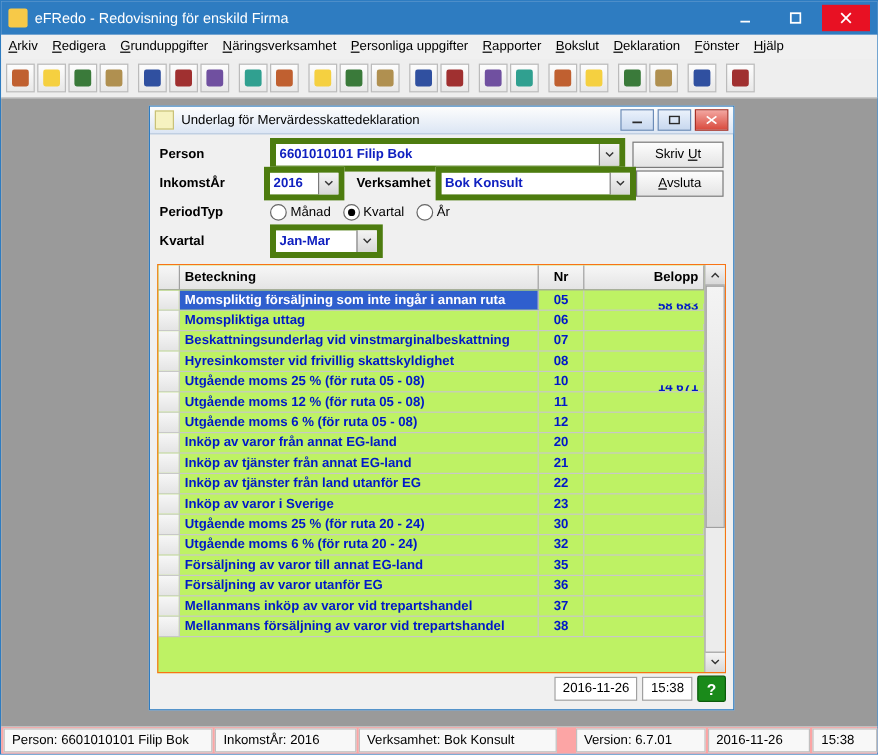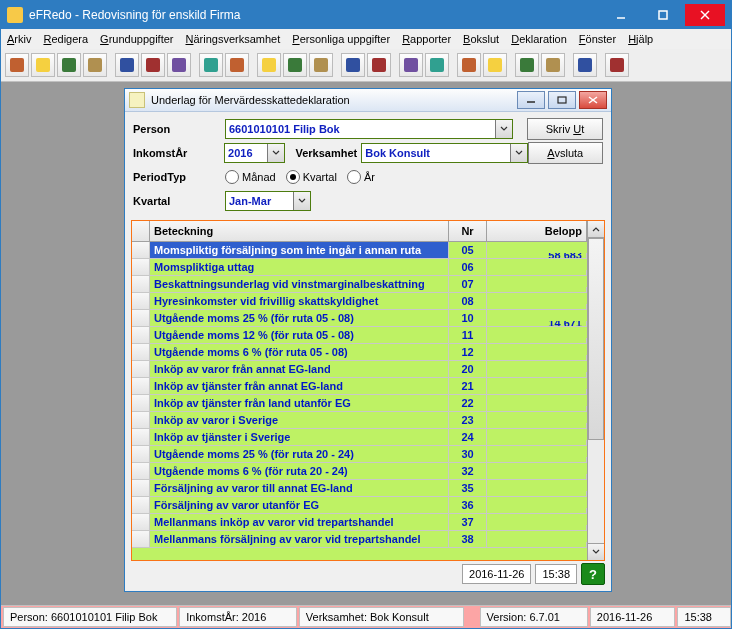--- a/index.html
+++ b/index.html
@@ -32,21 +32,21 @@
   .dlg-title .dlg-icon{width:14px;height:14px;background:#f6f2c0;border:1px solid #c9c178;margin-right:6px;}
   .dlg-title .dlg-text{flex:1;font-size:11px;}
   .dlg-title .dlg-btn{width:26px;height:16px;margin-left:3px;border:1px solid #6b8bb7;background:linear-gradient(#eaf1fb,#c8d8ef);display:flex;align-items:center;justify-content:center;}
   .dlg-title .dlg-btn.close{background:linear-gradient(#f3a6a0,#d94b3e);border-color:#a73127;}
   .dlg-title .dlg-btn svg{stroke:#2a2a2a;}
   .dlg-title .dlg-btn.close svg{stroke:#fff;}
   
   .dlg-form{padding:6px 8px 4px 8px;}
   .form-row{display:flex;align-items:center;height:22px;margin-bottom:2px;}
   .form-row .lbl{width:92px;font-weight:bold;}
-  .combo{border:1px solid #4d7c0f;background:#fff;height:18px;display:flex;align-items:center;padding:0 3px;color:#1020c0;font-weight:bold;position:relative;}
+  .combo{border:5px solid #4d7c0f;background:#fff;height:18px;display:flex;align-items:center;padding:0 3px;color:#1020c0;font-weight:bold;position:relative;}
   .combo .arrow{position:absolute;right:0;top:0;width:16px;height:100%;background:linear-gradient(#f4f4f4,#d8d8d8);border-left:1px solid #7a7a7a;display:flex;align-items:center;justify-content:center;}
   .combo .arrow svg{stroke:#333;}
   .btn{border:1px solid #7a7a7a;background:linear-gradient(#fdfdfd,#e4e4e4);height:20px;display:flex;align-items:center;justify-content:center;padding:0 8px;}
   .btn u{text-decoration:underline;}
   .radio{display:inline-flex;align-items:center;margin-right:10px;}
   .radio .dot{width:12px;height:12px;border:1px solid #666;border-radius:50%;margin-right:3px;position:relative;background:#fff;}
   .radio.sel .dot::after{content:"";position:absolute;left:3px;top:3px;width:6px;height:6px;background:#000;border-radius:50%;}
   
   .grid-wrap{margin:2px 6px 0 6px;border:1px solid #f97316;background:#bef264;display:flex;height:340px;}
   .grid{flex:1;display:flex;flex-direction:column;overflow:hidden;}
@@ -353,26 +353,20 @@
                 <div class="gc amt"></div>
               </div>
               <div class="grow">
                 <div class="gc rowhdr"></div>
                 <div class="gc name">Inköp av varor i Sverige</div>
                 <div class="gc nr">23</div>
                 <div class="gc amt"></div>
               </div>
               <div class="grow">
                 <div class="gc rowhdr"></div>
-                <div class="gc name">Inköp av tjänster i Sverige</div>
-                <div class="gc nr">24</div>
-                <div class="gc amt"></div>
-              </div>
-              <div class="grow">
-                <div class="gc rowhdr"></div>
                 <div class="gc name">Utgående moms 25 % (för ruta 20 - 24)</div>
                 <div class="gc nr">30</div>
                 <div class="gc amt"></div>
               </div>
               <div class="grow">
                 <div class="gc rowhdr"></div>
                 <div class="gc name">Utgående moms 6 % (för ruta 20 - 24)</div>
                 <div class="gc nr">32</div>
                 <div class="gc amt"></div>
               </div>

